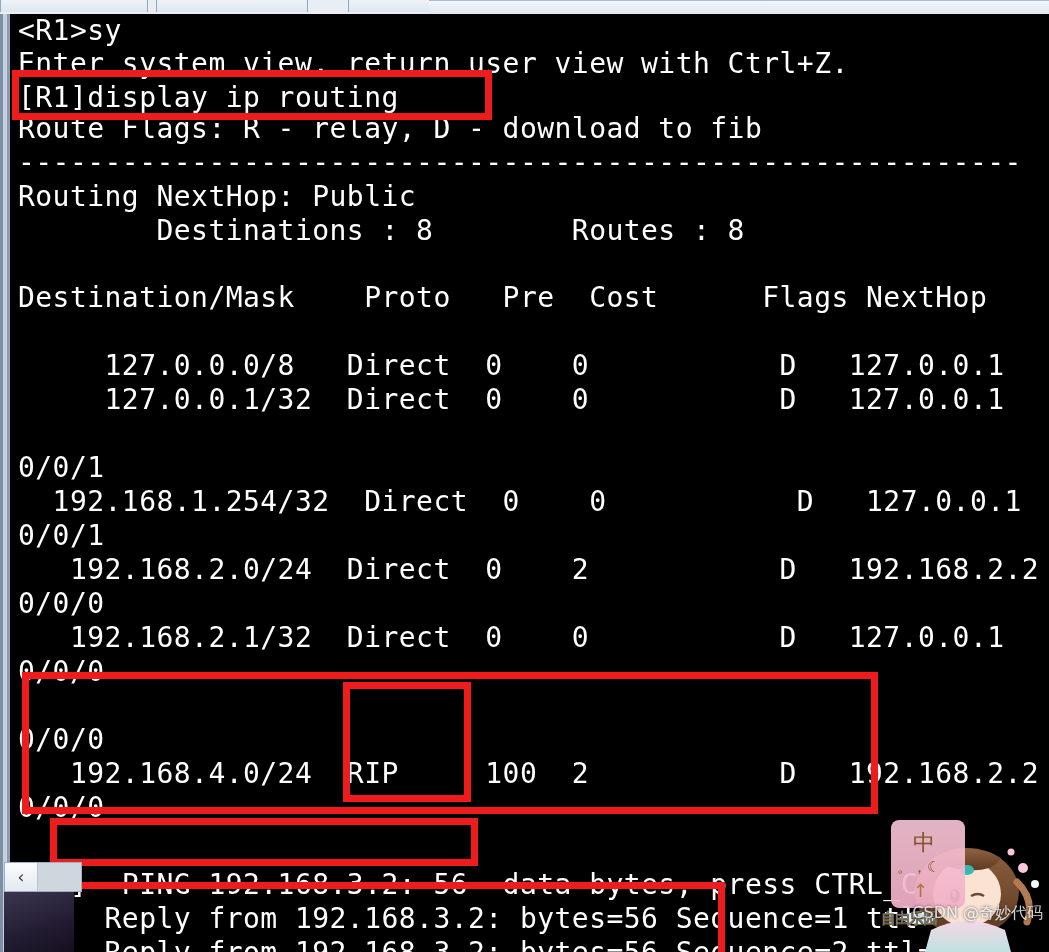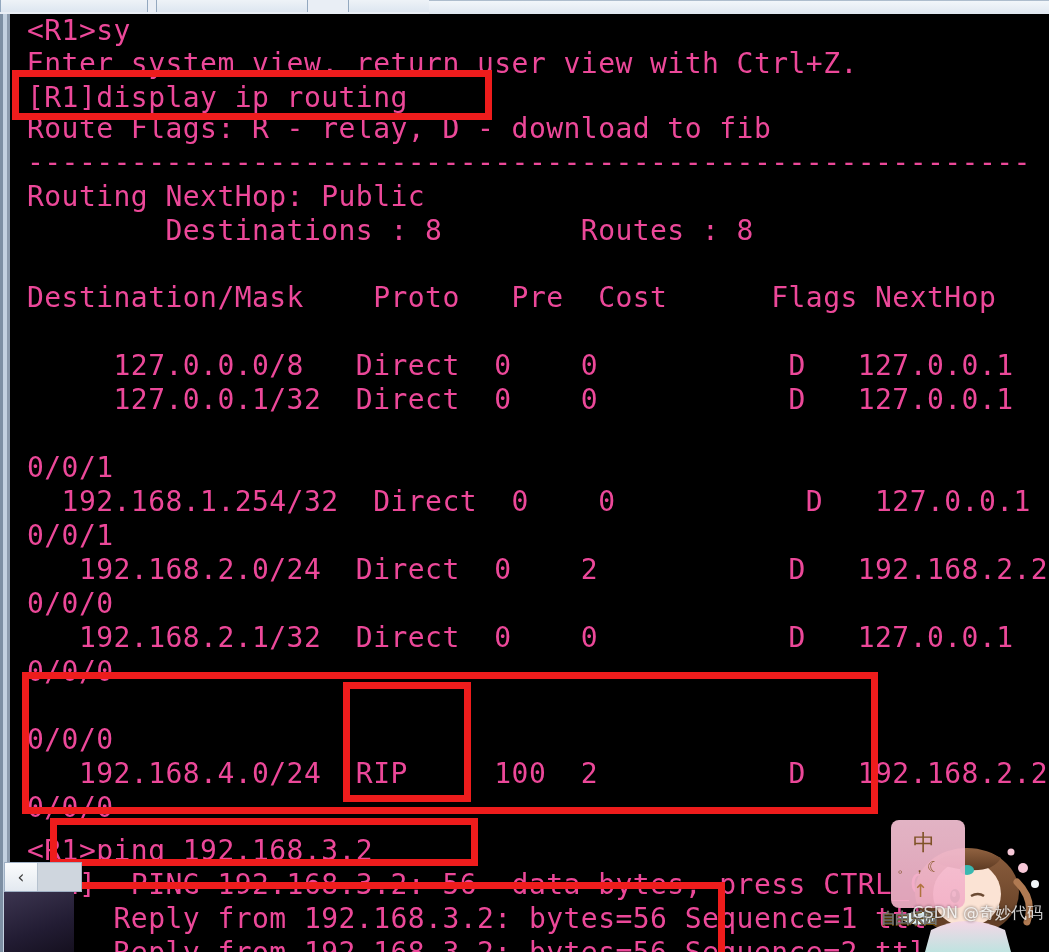--- a/index.html
+++ b/index.html
@@ -44,23 +44,23 @@
   
   .rail-a{position:absolute;left:0;top:0;width:3px;height:938px;background:#7d8fa3;}
   .rail-b{position:absolute;left:3px;top:0;width:4px;height:938px;background:#c3d1e0;}
   .rail-c{position:absolute;left:7px;top:0;width:3px;height:938px;background:#8d9cae;}
 
   .screen{
     position:absolute;left:10px;top:0;width:1039px;height:938px;
     background:#000;overflow:hidden;
   }
   .line{
-    position:absolute;left:17px;
+    position:absolute;left:8px;
     white-space:pre;
-    color:#ec4899;
+    color:#ffffff;
     font-family:"DejaVu Sans Mono","Liberation Mono",monospace;
     font-size:28px;
     letter-spacing:0.45px;
     line-height:34px;
     height:34px;
   }
 
   
   .redbox{position:absolute;border:7px solid #ee1c1c;box-sizing:border-box;background:transparent;}
 
@@ -144,21 +144,20 @@
       <div class="line" style="top:437px">0/0/1</div>
       <div class="line" style="top:471px">  192.168.1.254/32  Direct  0    0           D   127.0.0.1</div>
       <div class="line" style="top:505px">0/0/1</div>
       <div class="line" style="top:539px">   192.168.2.0/24  Direct  0    2           D   192.168.2.2</div>
       <div class="line" style="top:573px">0/0/0</div>
       <div class="line" style="top:607px">   192.168.2.1/32  Direct  0    0           D   127.0.0.1</div>
       <div class="line" style="top:641px">0/0/0</div>
       <div class="line" style="top:709px">0/0/0</div>
       <div class="line" style="top:743px">   192.168.4.0/24  RIP     100  2           D   192.168.2.2</div>
       <div class="line" style="top:777px">0/0/0</div>
-      <div class="line" style="top:820px">&lt;R1&gt;ping 192.168.3.2</div>
       <div class="line" style="top:854px">[R1]  PING 192.168.3.2: 56  data bytes, press CTRL_C to</div>
       <div class="line" style="top:888px">     Reply from 192.168.3.2: bytes=56 Sequence=1 ttl=254</div>
       <div class="line" style="top:922px">     Reply from 192.168.3.2: bytes=56 Sequence=2 ttl=254</div>
 
       <div class="redbox" style="left:2px;top:56px;width:480px;height:50px;"></div>
 
       <div class="redbox" style="left:12px;top:658px;width:856px;height:142px;"></div>
 
       <div class="redbox" style="left:333px;top:668px;width:128px;height:120px;"></div>
 

